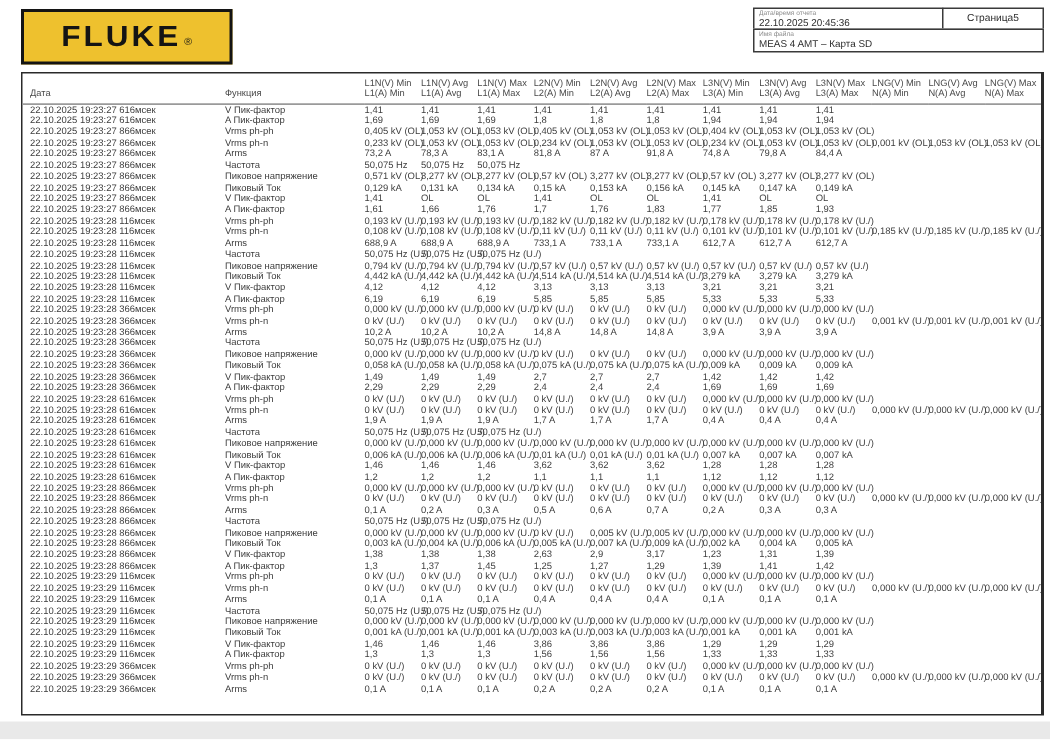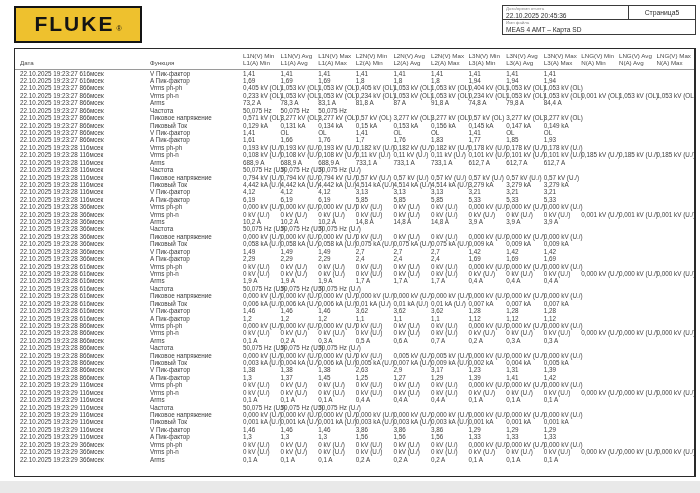--- a/index.html
+++ b/index.html
@@ -1,18 +1,18 @@
 <!DOCTYPE html>
 <html><head>
 <meta charset="utf-8">
 <style>
   html,body{margin:0;padding:0;background:#fff;}
   .page{position:relative;width:700px;height:493px;background:#ffffff;overflow:hidden;
         font-family:"Liberation Sans",sans-serif;color:#3d3d3d;}
-  .logo{position:absolute;left:14px;top:6px;width:128px;height:37px;background:#eec12e;
+  .logo{position:absolute;left:14px;top:6px;width:141px;height:37px;background:#eec12e;
         border:2px solid #141414;box-sizing:border-box;display:flex;align-items:center;justify-content:center;}
   .logo-text{font-weight:bold;font-size:21px;letter-spacing:2px;color:#141414;transform:scaleY(.92);}
   .logo-reg{font-size:7px;color:#141414;margin-left:2px;margin-top:8px;}
   .hbox{position:absolute;border:1px solid #3a3a3a;box-sizing:border-box;background:#fff;}
   .hbox-dt{left:502px;top:5px;width:127px;height:15px;padding:1px 3px;}
   .hbox-pg{left:628px;top:5px;width:68px;height:15px;display:flex;align-items:center;justify-content:center;}
   .hbox-fn{left:502px;top:19px;width:194px;height:16px;padding:1px 3px;}
   .tiny-label{font-size:4.4px;color:#8a8a8a;line-height:4.6px;display:block;}
   .hval{font-size:6.6px;color:#2e2e2e;line-height:7px;display:block;white-space:nowrap;}
   .pgnum{font-size:6.8px;color:#2e2e2e;}

